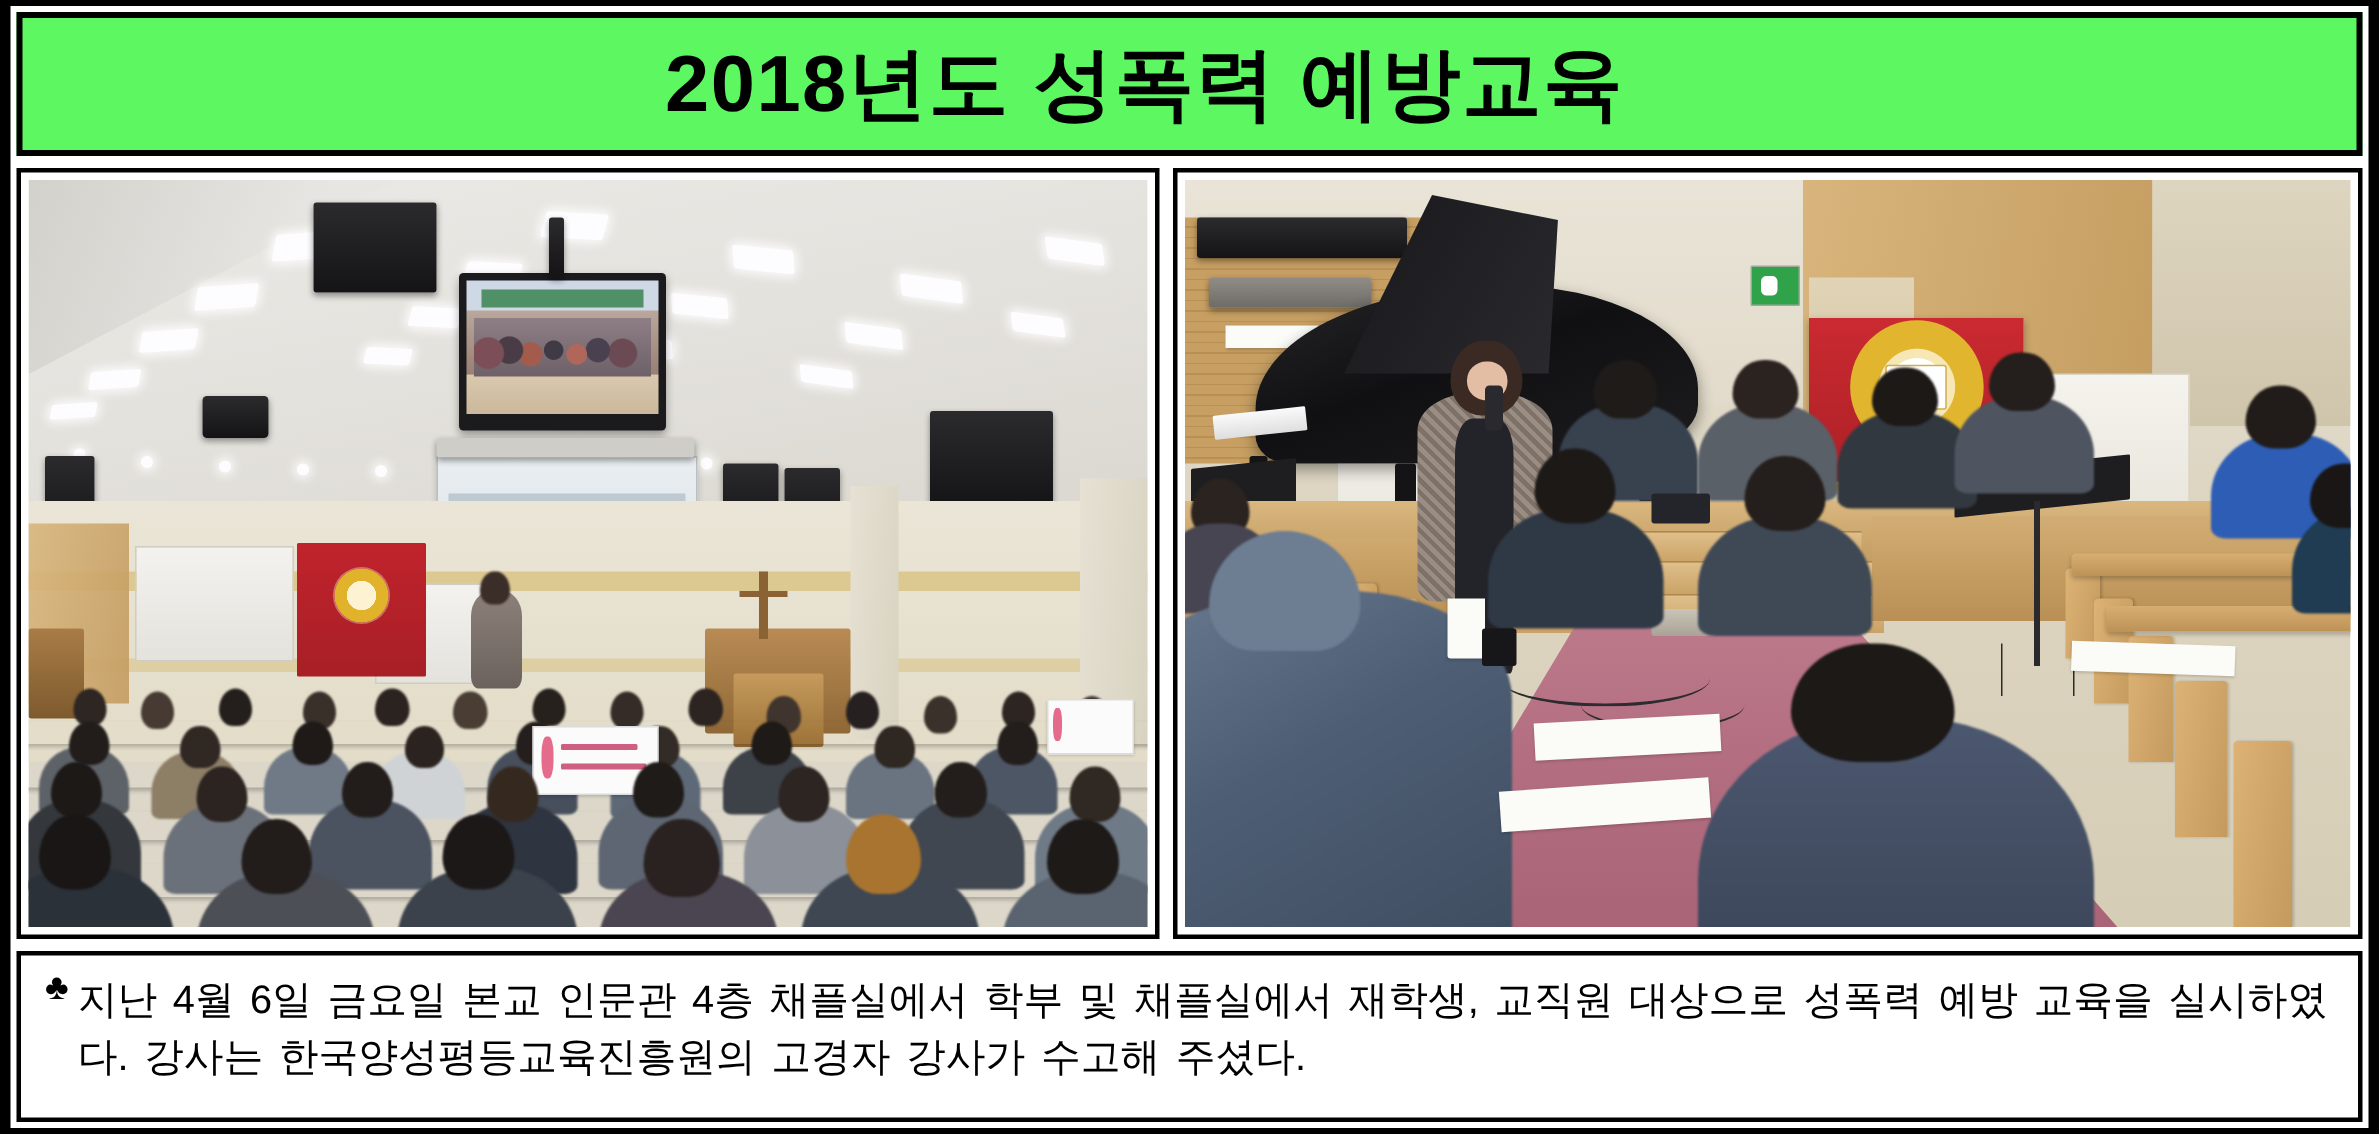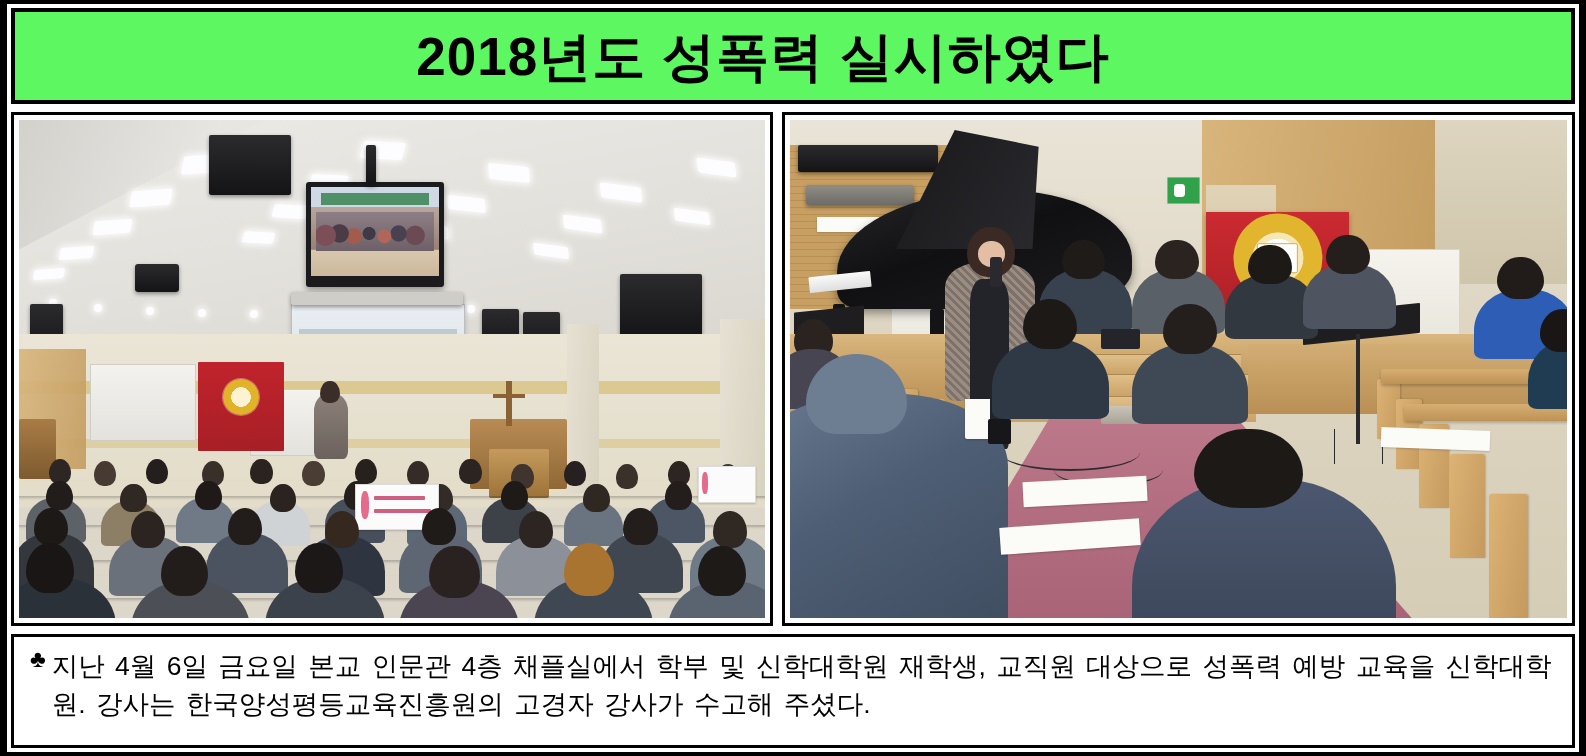--- a/index.html
+++ b/index.html
@@ -416,21 +416,21 @@
     padding-right: 6px;
     color: #000000;
   }
 </style>
 </head>
 <body>
 
 <div class="poster">
 
   <div class="title-banner">
-    <div class="title-text">2018년도 성폭력 실시하였다</div>
+    <div class="title-text">2018년도 성폭력 예방교육</div>
   </div>
 
   <div class="photo-row">
 
     <div class="photo-cell left">
       <div class="photo-inner">
         <div class="chapel-left">
 
           <div class="ceiling"></div>
           <div class="ceiling-edge"></div>
@@ -698,16 +698,16 @@
           <div class="paper" style="left:22.5%;top:56%;width:3.2%;height:8%;border-radius:0 0 2px 2px;"></div>
           <div class="device" style="left:25.5%;top:60%;width:3%;height:5%;"></div>
           <div class="device" style="left:40%;top:42%;width:5%;height:4%;background:#23252a;"></div>
         </div>
       </div>
     </div>
   </div>
 
   <div class="caption-box">
     <span class="club-icon">♣</span>
-    <span class="caption-text">지난 4월 6일 금요일 본교 인문관 4층 채플실에서 학부 및 신학대학원 재학생, 교직원 대상으로 성폭력 예방 교육을 신학대학원. 강사는 한국양성평등교육진흥원의 고경자 강사가 수고해 주셨다.</span>
+    <span class="caption-text">지난 4월 6일 금요일 본교 인문관 4층 채플실에서 학부 및 채플실에서 재학생, 교직원 대상으로 성폭력 예방 교육을 실시하였다. 강사는 한국양성평등교육진흥원의 고경자 강사가 수고해 주셨다.</span>
   </div>
 
 </div>
 
 </body></html>

